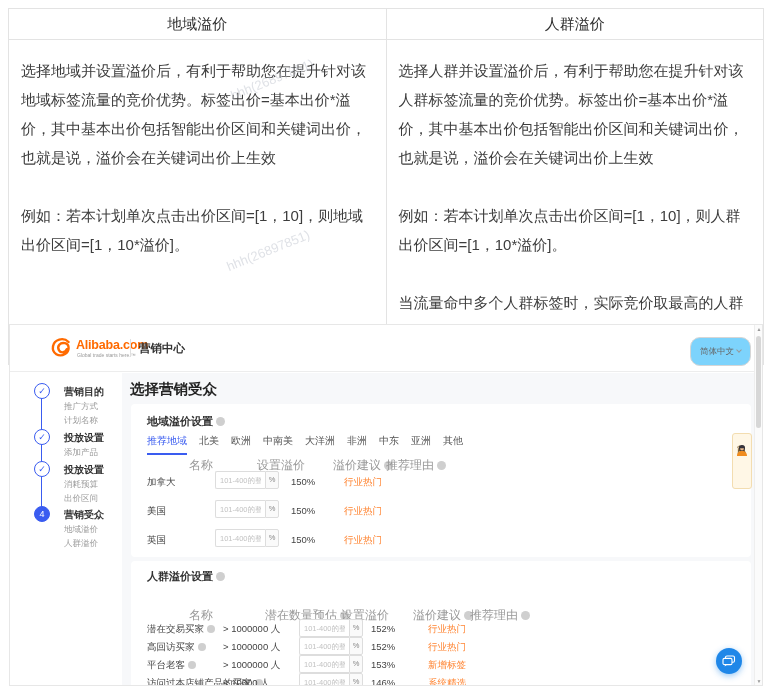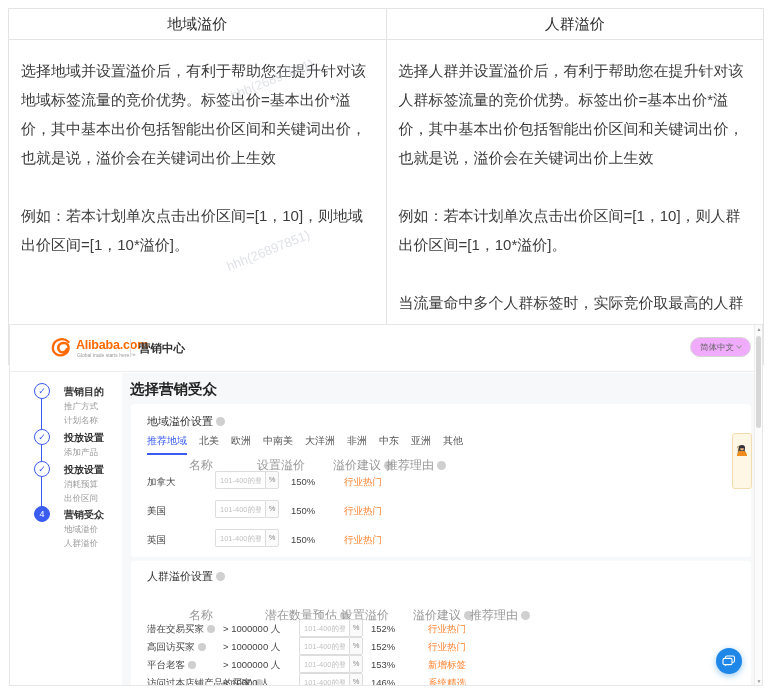--- a/index.html
+++ b/index.html
@@ -44,36 +44,36 @@
   .logo-mark{ position:absolute; left:40px; top:11px; width:24px; height:24px; }
   .logo-text{ position:absolute; left:66px; top:13px; font-size:12.5px; font-weight:bold; color:#ff6a00; letter-spacing:-.2px; }
   .logo-tag{ position:absolute; left:67px; top:27px; font-size:5px; color:#9a9a9a; }
   .hd-divider{ position:absolute; left:120px; top:14px; width:1px; height:18px; background:#e0e0e0; }
   .app-title{ position:absolute; left:129px; top:16px; font-size:11.5px; font-weight:bold; color:#333; }
   .topnav{ position:absolute; right:76px; top:19px; display:flex; align-items:center; gap:7px; font-size:8.5px; color:#777; white-space:nowrap; }
   .topnav .sep{ width:1px; height:8px; background:#e3e3e3; }
   .nav-item{ position:relative; cursor:pointer; }
   .red-dot{ position:absolute; right:-4px; top:-3px; width:4px; height:4px; border-radius:50%; background:#f53f3f; }
   .chev{ display:inline-block; width:4px; height:4px; border-right:1px solid #999; border-bottom:1px solid #999; transform:rotate(45deg); margin-left:3px; vertical-align:2px; }
-  .lang-btn{ position:absolute; right:11px; top:12px; height:20px; line-height:17px; padding:0 9px; border:1px solid #d6d6d6; border-radius:10px; font-size:8.5px; color:#666; background:#f0abfc; cursor:pointer; }
+  .lang-btn{ position:absolute; right:11px; top:12px; height:29px; line-height:17px; padding:0 9px; border:1px solid #d6d6d6; border-radius:10px; font-size:8.5px; color:#666; background:#7dd3fc; cursor:pointer; }
   .main-bg{ position:absolute; left:112px; top:48px; right:8px; bottom:0; background:#f7f8fa; }
   
   .connector{ position:absolute; left:31px; top:67px; width:1px; height:122px; background:#3a5cf0; }
   .step-circle{ position:absolute; left:24px; width:16px; height:16px; border-radius:50%;
     border:1px solid #3a5cf0; background:#fff; color:#3a5cf0; font-size:9px; line-height:14px; text-align:center; z-index:1; cursor:pointer;}
   .step-circle.done::after{ content:"✓"; }
   .step-circle.current{ background:#3a5cf0; color:#fff; line-height:15px; }
   .step-label{ position:absolute; left:54px; font-size:10px; font-weight:bold; color:#333; cursor:pointer; white-space:nowrap;}
   .step-sub{ position:absolute; left:54px; font-size:8.5px; color:#9a9a9a; cursor:pointer; white-space:nowrap;}
   
   .page-title{ position:absolute; left:120px; top:55px; font-size:14.5px; font-weight:bold; color:#222; }
   .card{ position:absolute; left:121px; width:620px; background:#fff; border-radius:4px; }
   .card-region{ top:79px; height:153px; }
   .card-audience{ top:236px; height:132px; }
-  .card-title{ position:absolute; left:16px; font-size:11px; font-weight:normal; color:#333; white-space:nowrap;}
+  .card-title{ position:absolute; left:16px; font-size:11px; font-weight:bold; color:#333; white-space:nowrap;}
   .info{ display:inline-block; width:9px; height:9px; border-radius:50%; background:#cfcfcf; margin-left:3px; vertical-align:-1px; }
   .tabs{ position:absolute; left:16px; display:flex; gap:12px; font-size:10px; color:#555; white-space:nowrap; }
   .tab{ padding-bottom:5px; cursor:pointer; }
   .tab.active{ color:#3a5cf0; border-bottom:2px solid #3a5cf0; }
   .col-hd{ position:absolute; font-size:12px; color:#999; white-space:nowrap;margin-left:42px; }
   .cell{ position:absolute; font-size:9.5px; color:#444; white-space:nowrap; }
   .cell .info{ width:8px; height:8px; }
   .reason{ color:#ff8533; cursor:pointer; }
   .num-input{ position:absolute; width:50px; height:18px; border:1px solid #ddd; border-right:none; border-radius:2px 0 0 2px;
     font-size:7.5px; padding:0 4px; color:#555; background:#fff; font-family:inherit; }

